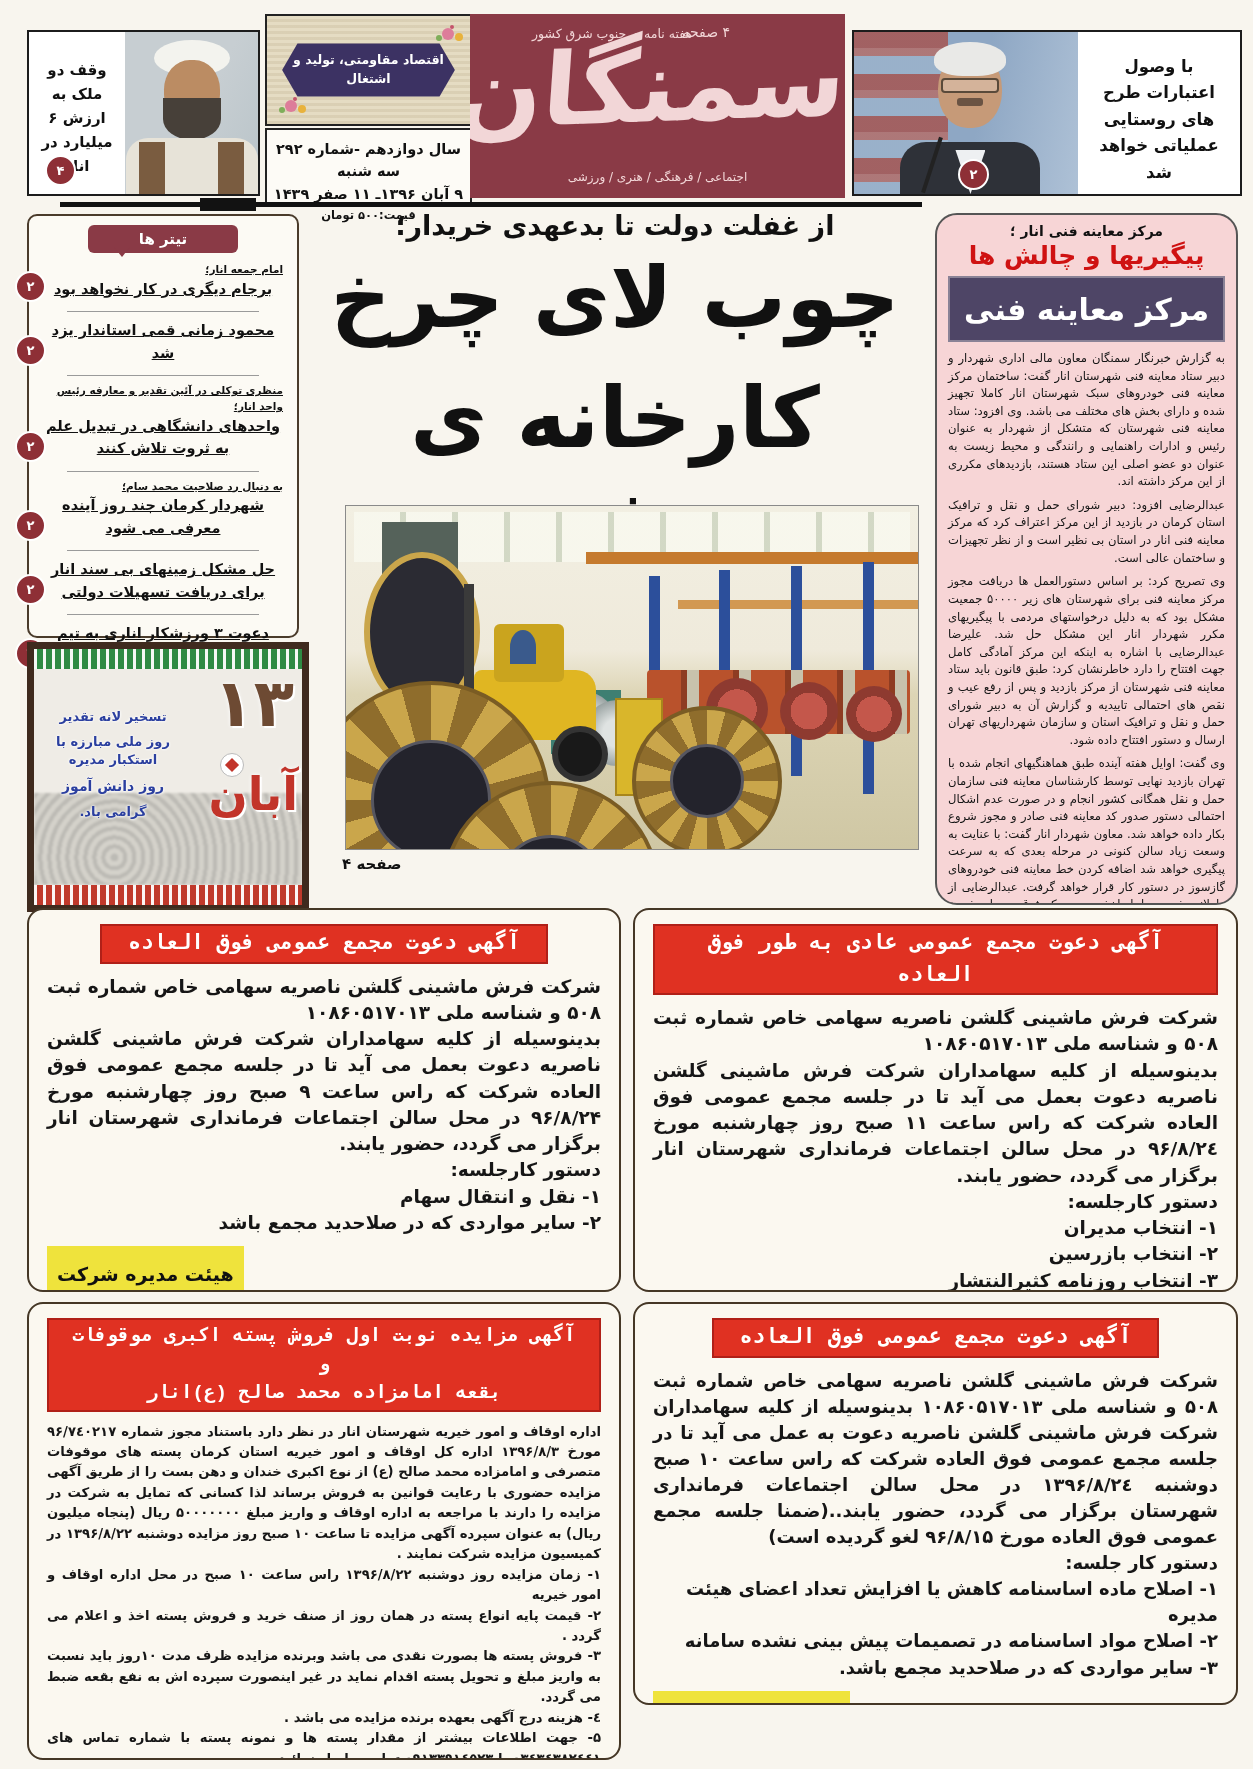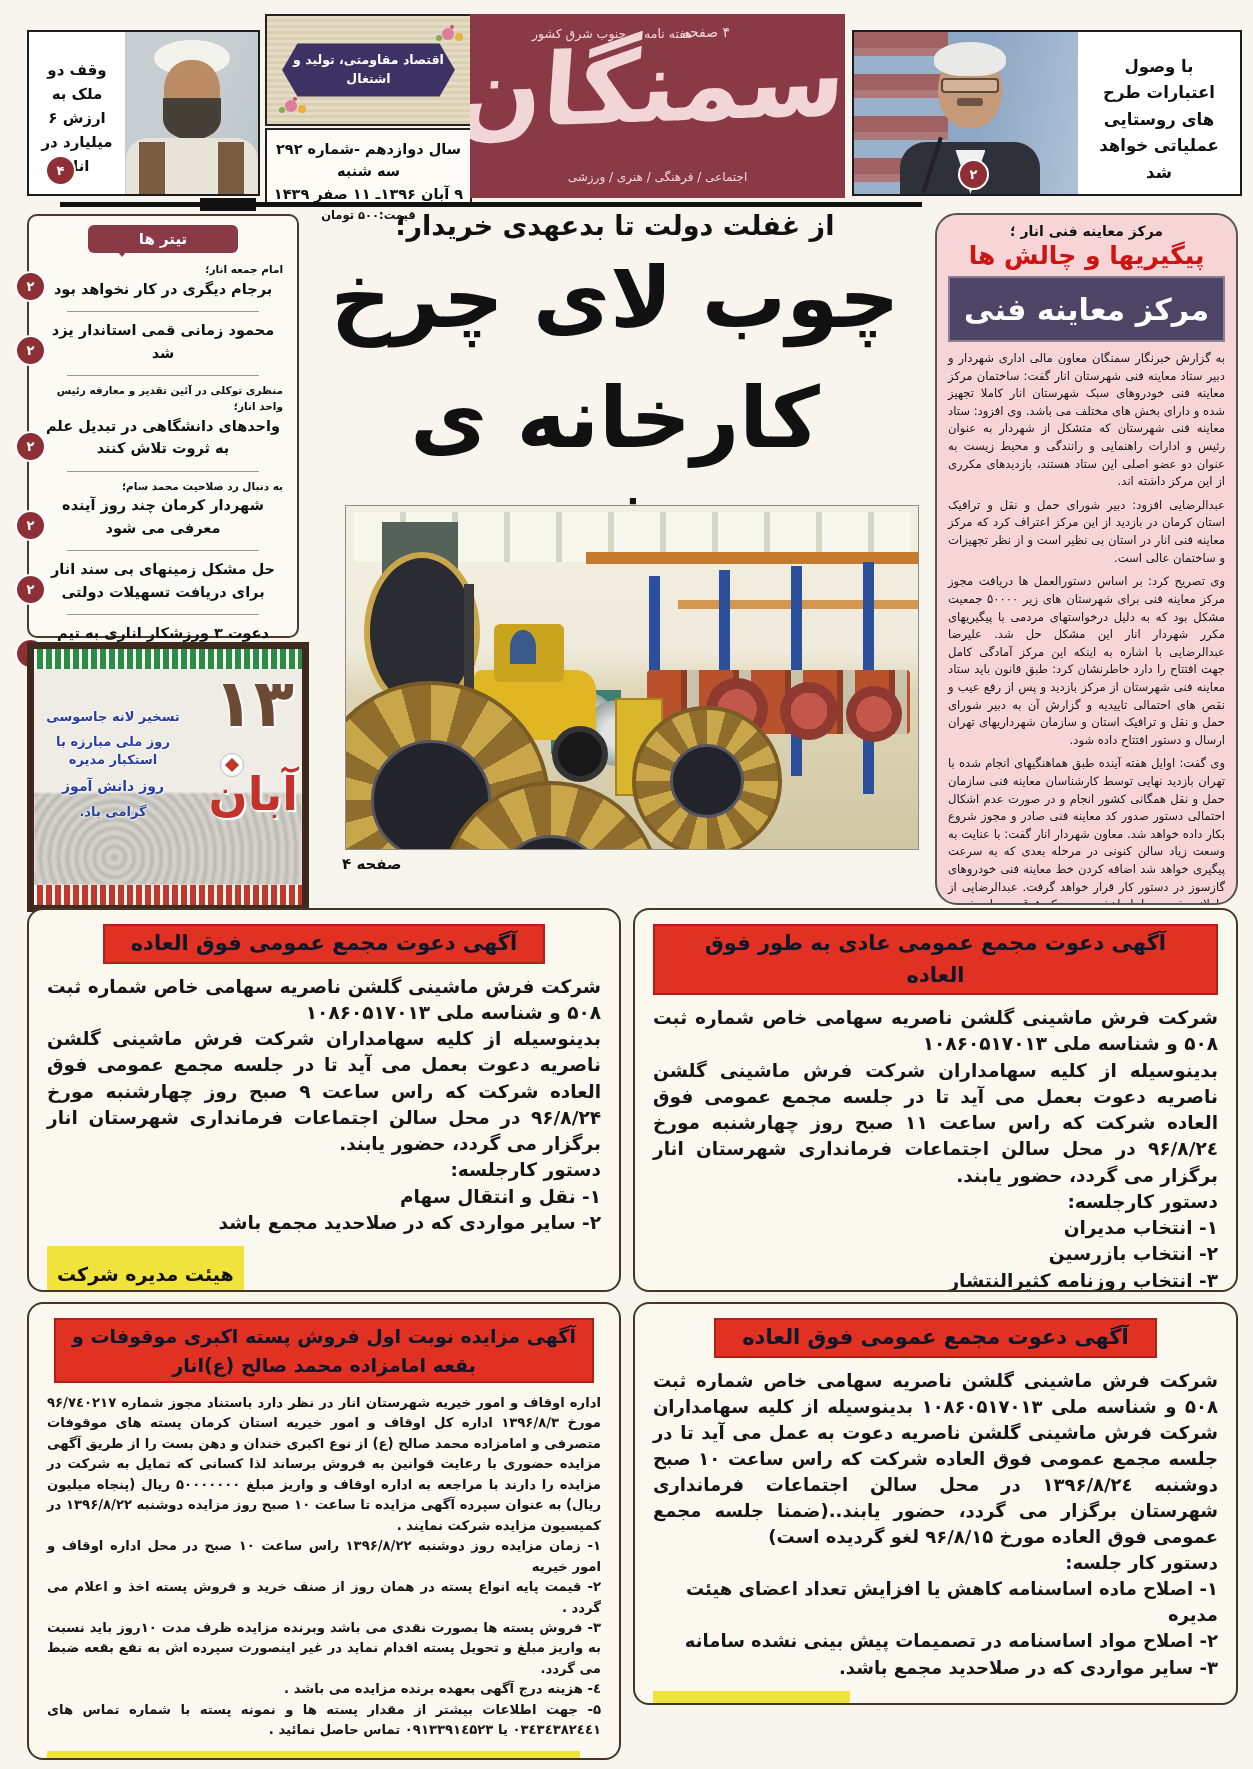--- a/index.html
+++ b/index.html
@@ -64,21 +64,21 @@
 
   
   .rule1{left:60px;top:202px;width:862px;height:5px;background:#121212;}
   .rule2{left:200px;top:198px;width:56px;height:13px;background:#121212;}
 
   
   #titles-box{left:27px;top:214px;width:268px;height:420px;border:2px solid #4a3b2b;border-radius:10px;background:#fcfaf4;overflow:visible;}
   .bubble{position:relative;width:150px;margin:9px auto 2px;background:#8a3a46;color:#fff;text-align:center;
           padding:5px 0;border-radius:6px;font-size:15px;font-weight:bold;}
   .bubble::after{content:"";position:absolute;left:26px;bottom:-12px;border:8px solid transparent;border-top:10px solid #8a3a46;}
-  .t-list{padding:2px 14px 4px;}
+  .t-list{padding:2px 14px 4px;text-decoration:underline;}
   .t-item{position:relative;padding:5px 0 6px;}
   .t-item + .t-item::before{content:"";display:block;border-top:1.5px solid #9a9a9a;width:80%;margin:0 auto 7px;}
   .t-kicker{font-size:10.5px;font-weight:bold;text-align:right;line-height:1.5;}
   .t-kicker:empty{display:none;}
   .t-title{font-size:14.5px;font-weight:bold;text-align:center;line-height:1.55;}
   .t-badge{position:absolute;left:-28px;bottom:4px;}
 
   
   #aban{left:27px;top:642px;width:268px;height:256px;border:7px solid #3f2a1e;background:#efece6;overflow:hidden;}
   .band{position:absolute;left:0;right:0;height:20px;}
@@ -134,22 +134,22 @@
             padding:8px 11px;box-sizing:border-box;overflow:hidden;}
   .a-kicker{font-size:14px;font-weight:bold;text-align:center;}
   .a-title{font-size:25px;font-weight:bold;text-align:center;color:#cf1212;margin:2px 0 6px;}
   .a-sign{height:62px;background:#4e4566;border:2px solid #8a8296;display:flex;align-items:center;justify-content:center;
           color:#fff;font-size:30px;font-weight:bold;margin:4px 0 8px;}
   .a-body p{font-size:11.6px;line-height:1.52;text-align:justify;margin:0 0 6px;color:#151515;}
 
   
   .ad{position:absolute;border:2px solid #453726;border-radius:16px;background:#fbf8f0;padding:8px 18px;
       box-sizing:border-box;overflow:hidden;}
-  .ad-title{display:block;width:fit-content;margin:6px auto 10px;background:#e03122;color:#0f172a;font-weight:bold;
-            font-size:21px;padding:4px 28px;text-align:center;line-height:1.5;box-shadow:inset 0 0 0 2px #b02018;}
+  .ad-title{display:block;width:fit-content;margin:6px auto 10px;background:#e03122;color:#ffffff;font-weight:bold;
+            font-size:21px;padding:4px 28px;text-align:center;line-height:1.5;box-shadow:inset 0 0 0 2px #b02018;font-family:Liberation Mono, monospace;}
   .ad-body p{margin:0;font-weight:bold;color:#161616;}
   .ad1-2 p{font-size:18.5px;line-height:1.42;text-align:justify;}
   .ad1-2 p.line{text-align:right;}
   .ad-sig-row{text-align:left;margin-top:10px;}
   .ad-sig{display:inline-block;background:#efe33c;padding:17px 10px;font-weight:bold;font-size:19px;}
   #ad1{left:27px;top:908px;width:594px;height:384px;}
   #ad2{left:633px;top:908px;width:605px;height:384px;}
   #ad3{left:27px;top:1302px;width:594px;height:458px;}
   #ad3 .ad-title{font-size:19px;padding:4px 18px;}
   #ad3 .ad-body p{font-size:13.2px;line-height:1.55;text-align:justify;}
@@ -247,21 +247,21 @@
         <div class="t-title">دعوت ۳ ورزشکار اناری به تیم ملی جوکای آترد</div>
         <span class="badge t-badge">۴</span>
       </div>
     </div>
   </div>
 
   <div id="aban" class="abs">
     <div class="band top"></div>
     <div class="crowd"></div>
     <div class="aban-lines">
-      <div class="al">تسخیر لانه جاسوسی</div>
+      <div class="al">تسخیر لانه تقدیر</div>
       <div class="al">روز ملی مبارزه با استکبار مدیره</div>
       <div class="al" style="font-size:14px;">روز دانش آموز</div>
       <div class="al">گرامی باد.</div>
     </div>
     <div class="aban-13">۱۳</div>
     <div class="emblem"></div>
     <div class="aban-word">آبان</div>
     <div class="band bot"></div>
   </div>
 

